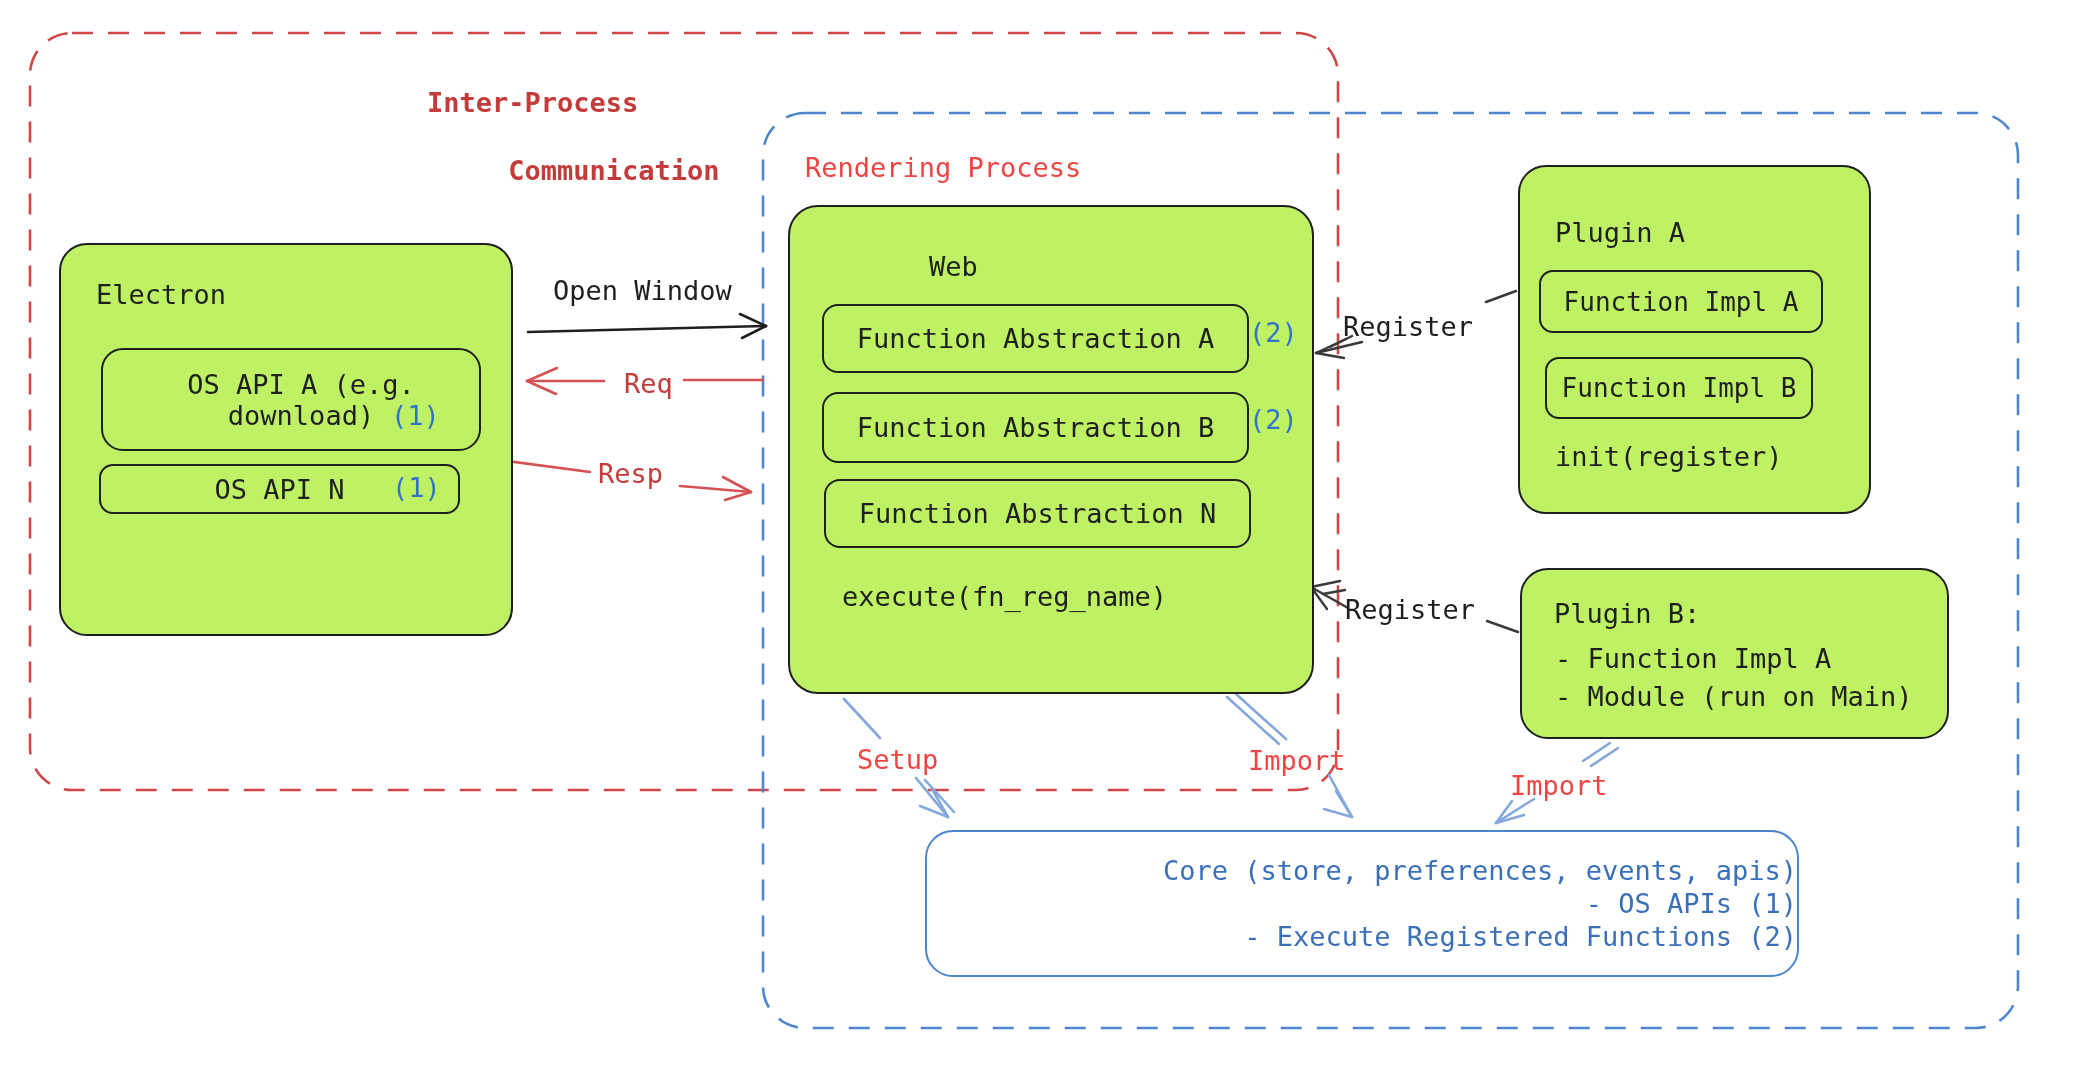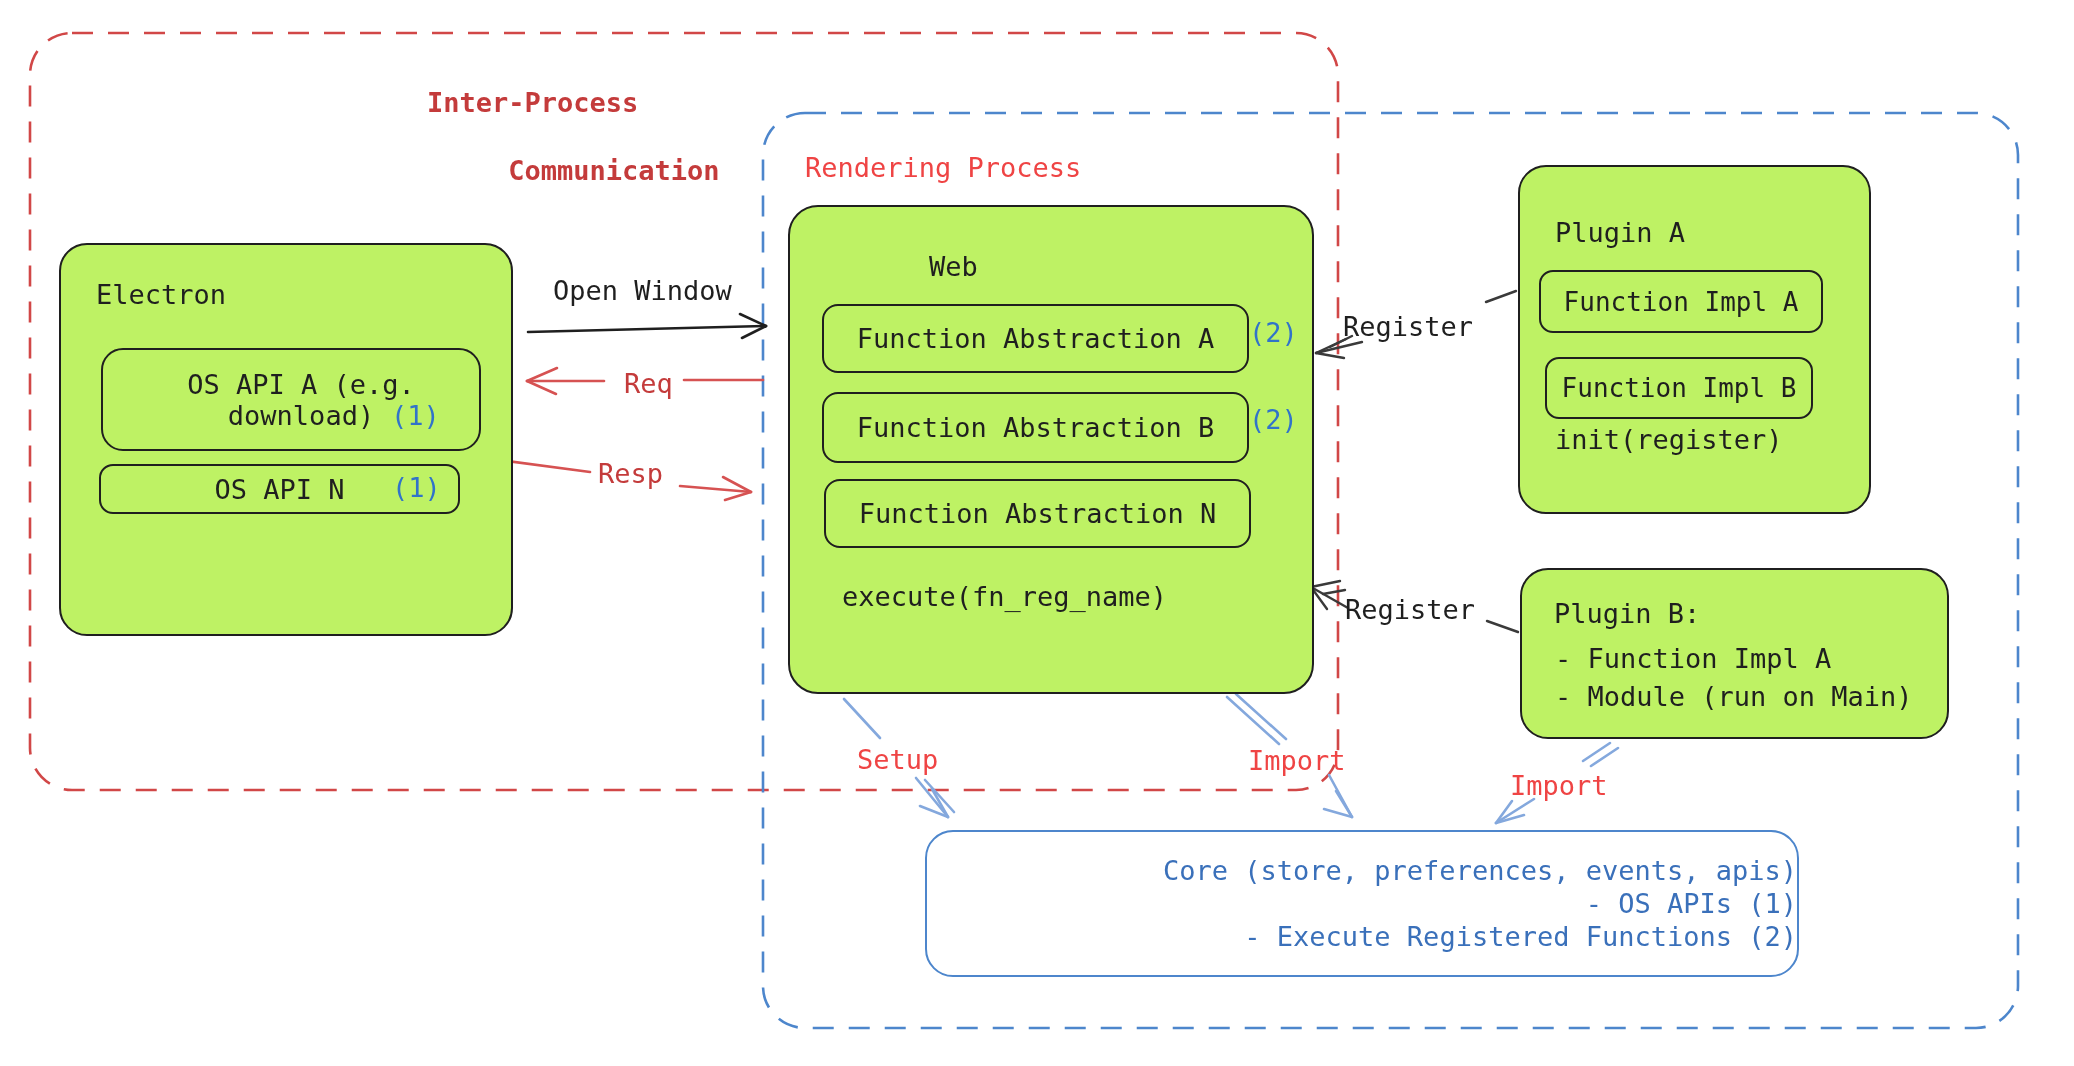--- a/index.html
+++ b/index.html
@@ -141,21 +141,21 @@
   <div class="label" style="left:35px;top:49px;">Plugin A</div>
 
   <div class="box center-text" style="left:19px;top:103px;width:280px;height:59px;border-radius:14px;border-width:2px;font-size:26px;">
     <span>Function Impl A</span>
   </div>
 
   <div class="box center-text" style="left:25px;top:190px;width:264px;height:58px;border-radius:14px;border-width:2px;font-size:26px;align-items:center;">
     <span>Function Impl B</span>
   </div>
 
-  <div class="label" style="left:35px;top:256px;">init(register)</div>
+  <div class="label" style="left:35px;top:273px;">init(register)</div>
 </div>
 
 <div class="box" style="left:1520px;top:568px;width:425px;height:167px;border-radius:28px;">
   <div class="label" style="left:32px;top:27px;">Plugin B:</div>
   <div class="label" style="left:33px;top:72px;">- Function Impl A</div>
   <div class="label" style="left:33px;top:110px;">- Module (run on Main)</div>
 </div>
 
 <div class="abs core-box" style="left:925px;top:830px;width:870px;height:143px;background:#ffffff;align-items:flex-end;">
   <div>Core (store, preferences, events, apis)</div>

